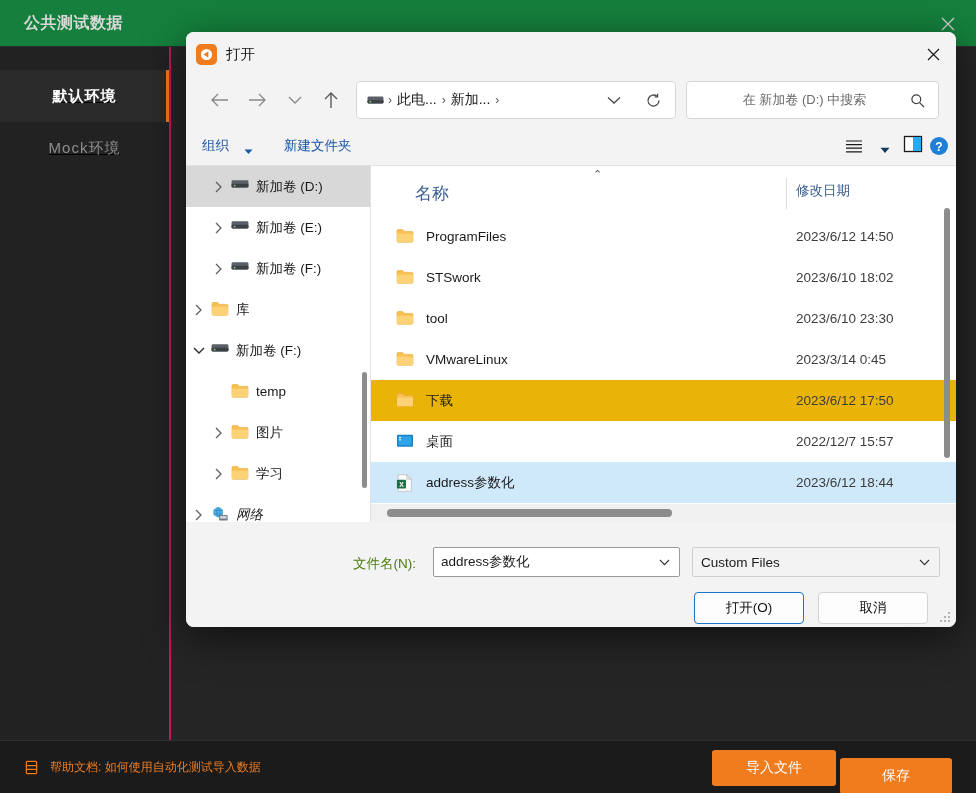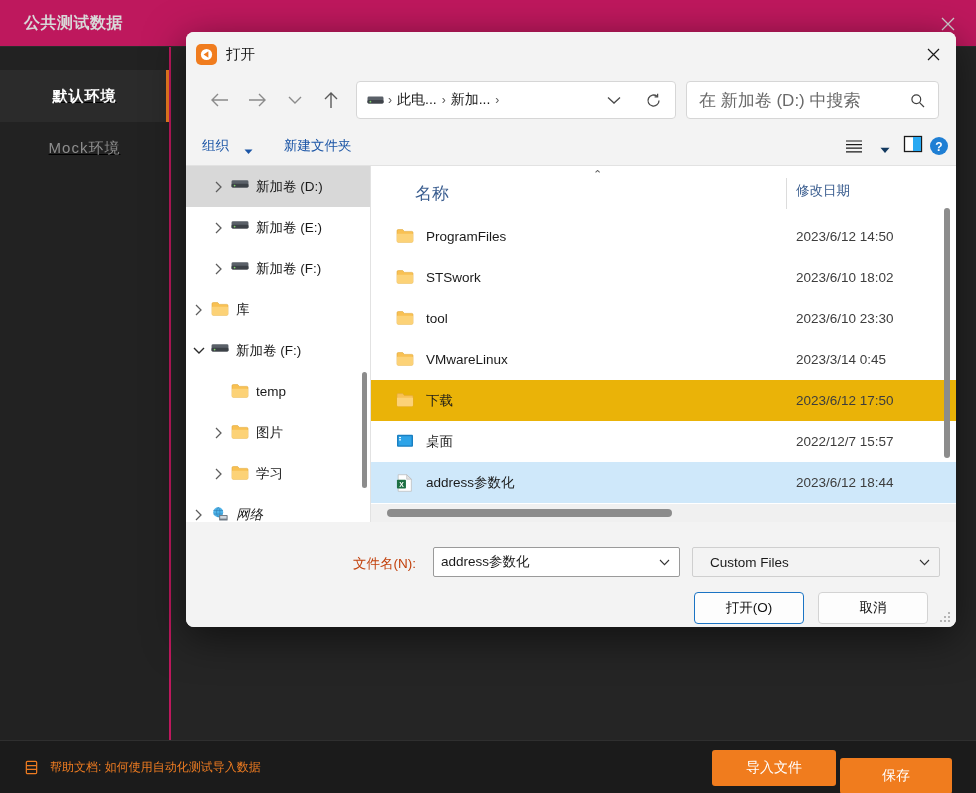--- a/index.html
+++ b/index.html
@@ -8,21 +8,21 @@
     overflow: hidden;
     font-family: "Liberation Sans", "DejaVu Sans", sans-serif;
   }
   body { background: #1f1f1f; position: relative; }
 
   
   #app { position: absolute; inset: 0; background: #222222; }
 
   #app-titlebar {
     position: absolute; left: 0; top: 0; width: 976px; height: 47px;
-    background: #be185d;
+    background: #15803d;
     border-bottom: 1px solid #2c2c2c;
   }
   #app-title {
     position: absolute; left: 24px; top: 13px;
     font-size: 16px; font-weight: bold; color: #d8d8d8;
     letter-spacing: .5px;
   }
   #app-close {
     position: absolute; right: 14px; top: 10px;
     width: 28px; height: 28px; cursor: pointer;
@@ -140,22 +140,22 @@
   #addr-refresh {
     position: absolute; right: 14px; top: 0; height: 100%;
     display:flex; align-items:center; cursor:pointer; color: #3c3c3c;
   }
   #searchbox {
     position: absolute; left: 500px; top: 5px; width: 253px; height: 38px;
     background: #ffffff; border: 1px solid #d6d6d6; border-radius: 4px;
     display:flex; align-items:center;
   }
   #search-placeholder {
-    margin-left: 12px; color: #6a6a6a; font-size: 17px; flex: 1;
-    white-space: nowrap; overflow:hidden;
+    margin-left: 12px; color: #6a6a6a; font-size: 13px; flex: 1;
+    white-space: nowrap; overflow:hidden;text-align:center;
   }
   #search-icon-wrap { margin-right: 13px; display:flex; align-items:center; color:#3f3f3f; }
 
   
   #dlg-cmdbar {
     position: absolute; left: 0; top: 94px; width: 100%; height: 40px;
     border-bottom: 1px solid #e2e2e2;
   }
   .cmd-link {
     position: absolute; top: 11px; color: #1b55a6; font-size: 13.5px; cursor: pointer;
@@ -246,35 +246,35 @@
     position: absolute; left: 16px; top: 5px; width: 285px; height: 8px;
     background: #8c8c8c; border-radius: 4px;
   }
 
   
   #dlg-footer {
     position: absolute; left: 0; top: 490px; width: 100%; bottom: 0;
     background: #f3f3f3;
   }
   #fname-label {
-    position: absolute; left: 167px; top: 33px; font-size: 13.5px; color: #c2410c;
+    position: absolute; left: 167px; top: 33px; font-size: 13.5px; color: #4d7c0f;
   }
   #fname-combo {
     position: absolute; left: 247px; top: 25px; width: 247px; height: 30px;
     background: #ffffff; border: 1px solid #9a9a9a; border-radius: 2px;
     display:flex; align-items:center;
   }
   #fname-value { margin-left: 7px; font-size: 13.5px; flex: 1; }
   #fname-caret { margin-right: 9px; color:#333; display:flex; align-items:center; }
   #filter-combo {
     position: absolute; left: 506px; top: 25px; width: 248px; height: 30px;
     background: #f3f3f3; border: 1px solid #cfcfcf; border-radius: 2px;
     display:flex; align-items:center;
   }
-  #filter-value { margin-left: 17px; font-size: 13.5px; flex: 1; }
+  #filter-value { margin-left: 8px; font-size: 13.5px; flex: 1; }
   #filter-caret { margin-right: 9px; color:#333; display:flex; align-items:center; }
   #btn-open {
     position: absolute; left: 508px; top: 70px; width: 110px; height: 32px;
     background: #fdfdfd; border: 1px solid #1b74c4; border-radius: 4px;
     font-size: 13.5px; cursor: pointer; font-family: inherit; color: #111;
   }
   #btn-cancel {
     position: absolute; left: 632px; top: 70px; width: 110px; height: 32px;
     background: #fdfdfd; border: 1px solid #d3d3d3; border-radius: 4px;
     font-size: 13.5px; cursor: pointer; font-family: inherit; color: #111;

